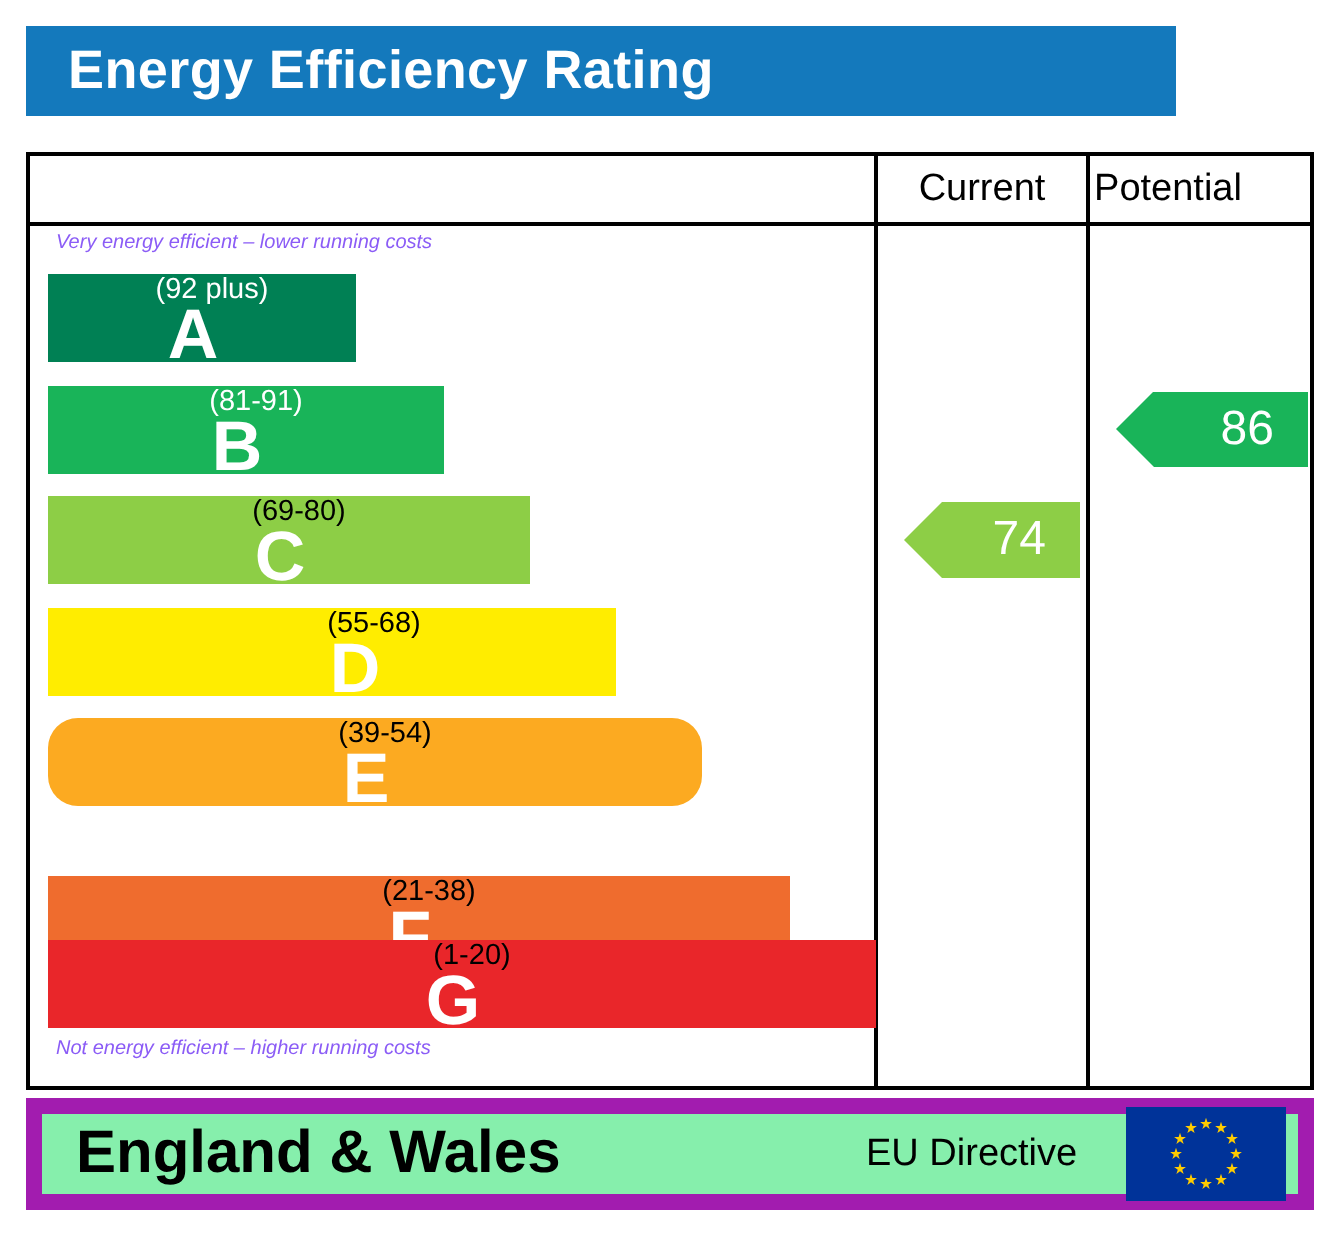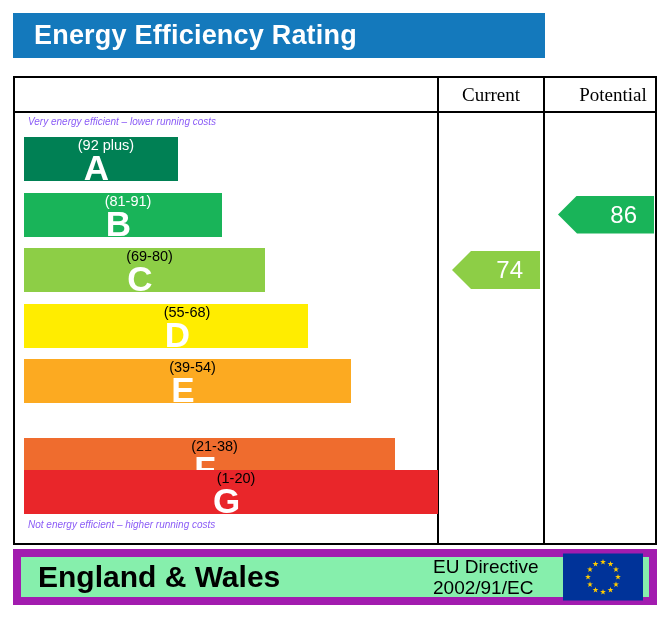--- a/index.html
+++ b/index.html
@@ -11,21 +11,21 @@
     width: 670px; height: 627px;
     font-family: "Liberation Sans", sans-serif;
     position: relative;
     overflow: hidden;
   }
 
   
   #title-bar {
     position: absolute;
     left: 13px; top: 13px;
-    width: 532px; height: 45px;
+    width: 575px; height: 45px;
     background: #1479bc;
     display: flex; align-items: center;
   }
   #title-text {
     color: #ffffff;
     font-size: 27px;
     font-weight: bold;
     letter-spacing: 0.2px;
     padding-left: 21px;
     line-height: 1;
@@ -56,24 +56,23 @@
     left: 0; right: 0; top: 33px;
     height: 2px;
     background: #000000;
   }
   .col-head {
     position: absolute;
     top: 0; height: 33px;
     display: flex; align-items: center; justify-content: center;
     font-size: 19px;
     color: #000000;
-    font-family: Liberation Serif, serif;
   }
   #head-current   { left: 424px; width: 104px; }
-  #head-potential { left: 530px; width: 112px; padding-left: 24px; }
+  #head-potential { left: 501px; width: 112px; padding-left: 24px; }
 
   
   #bands-panel {
     position: absolute;
     left: 0; top: 35px;
     width: 422px; height: 432px;
   }
   .efficiency-note {
     position: absolute;
     left: 13px;
@@ -184,21 +183,21 @@
           <span class="band-letter">B</span>
         </div>
         <div class="band" style="top: 135px; width: 241px; background: rgb(141, 206, 70);">
           <span class="band-range" style="color: rgb(0, 0, 0);">(69-80)</span>
           <span class="band-letter">C</span>
         </div>
         <div class="band" style="top: 190.5px; width: 284px; background: rgb(255, 237, 0); padding-left: 32px;">
           <span class="band-range" style="color: rgb(0, 0, 0);">(55-68)</span>
           <span class="band-letter">D</span>
         </div>
-        <div class="band" style="top: 246px; width: 327px; background: rgb(252, 170, 33);">
+        <div class="band" style="top: 246px; width: 327px; background: rgb(252, 170, 33); border-radius: 15px;">
           <span class="band-range" style="color: rgb(0, 0, 0);">(39-54)</span>
           <span class="band-letter">E</span>
         </div>
         <div class="band" style="top: 301.5px; width: 371px; background: rgb(239, 108, 46); margin-top: 23px;">
           <span class="band-range" style="color: rgb(0, 0, 0);">(21-38)</span>
           <span class="band-letter">F</span>
         </div>
         <div class="band" style="top: 357px; width: 414px; background: rgb(233, 38, 42);">
           <span class="band-range" style="color: rgb(0, 0, 0);">(1-20)</span>
           <span class="band-letter">G</span>
@@ -213,21 +212,20 @@
       <div class="rating-arrow" style="left: 543px; width: 96px; top: 117.5px; background: rgb(25, 180, 89);">
         <span>86</span>
       </div>
     </div>
 </div>
 
 <div id="footer-frame">
   <div id="footer-region">England &amp; Wales</div>
   <div id="eu-directive">
     <div>EU Directive</div>
-    <div>2002/91/EC</div>
   </div>
   <div id="eu-flag">
     <svg viewBox="0 0 80 47" xmlns="http://www.w3.org/2000/svg" aria-hidden="true">
       <g id="eu-stars" fill="#ffcc00">
           <polygon points="40.00,5.40 40.70,7.54 42.95,7.54 41.13,8.87 41.82,11.01 40.00,9.68 38.18,11.01 38.87,8.87 37.05,7.54 39.30,7.54"></polygon>
           <polygon points="47.50,7.41 48.20,9.55 50.45,9.55 48.63,10.88 49.32,13.02 47.50,11.69 45.68,13.02 46.37,10.88 44.55,9.55 46.80,9.55"></polygon>
           <polygon points="52.99,12.90 53.69,15.04 55.94,15.04 54.12,16.37 54.81,18.51 52.99,17.18 51.17,18.51 51.86,16.37 50.04,15.04 52.29,15.04"></polygon>
           <polygon points="55.00,20.40 55.70,22.54 57.95,22.54 56.13,23.87 56.82,26.01 55.00,24.68 53.18,26.01 53.87,23.87 52.05,22.54 54.30,22.54"></polygon>
           <polygon points="52.99,27.90 53.69,30.04 55.94,30.04 54.12,31.37 54.81,33.51 52.99,32.18 51.17,33.51 51.86,31.37 50.04,30.04 52.29,30.04"></polygon>
           <polygon points="47.50,33.39 48.20,35.53 50.45,35.53 48.63,36.86 49.32,39.00 47.50,37.67 45.68,39.00 46.37,36.86 44.55,35.53 46.80,35.53"></polygon>

